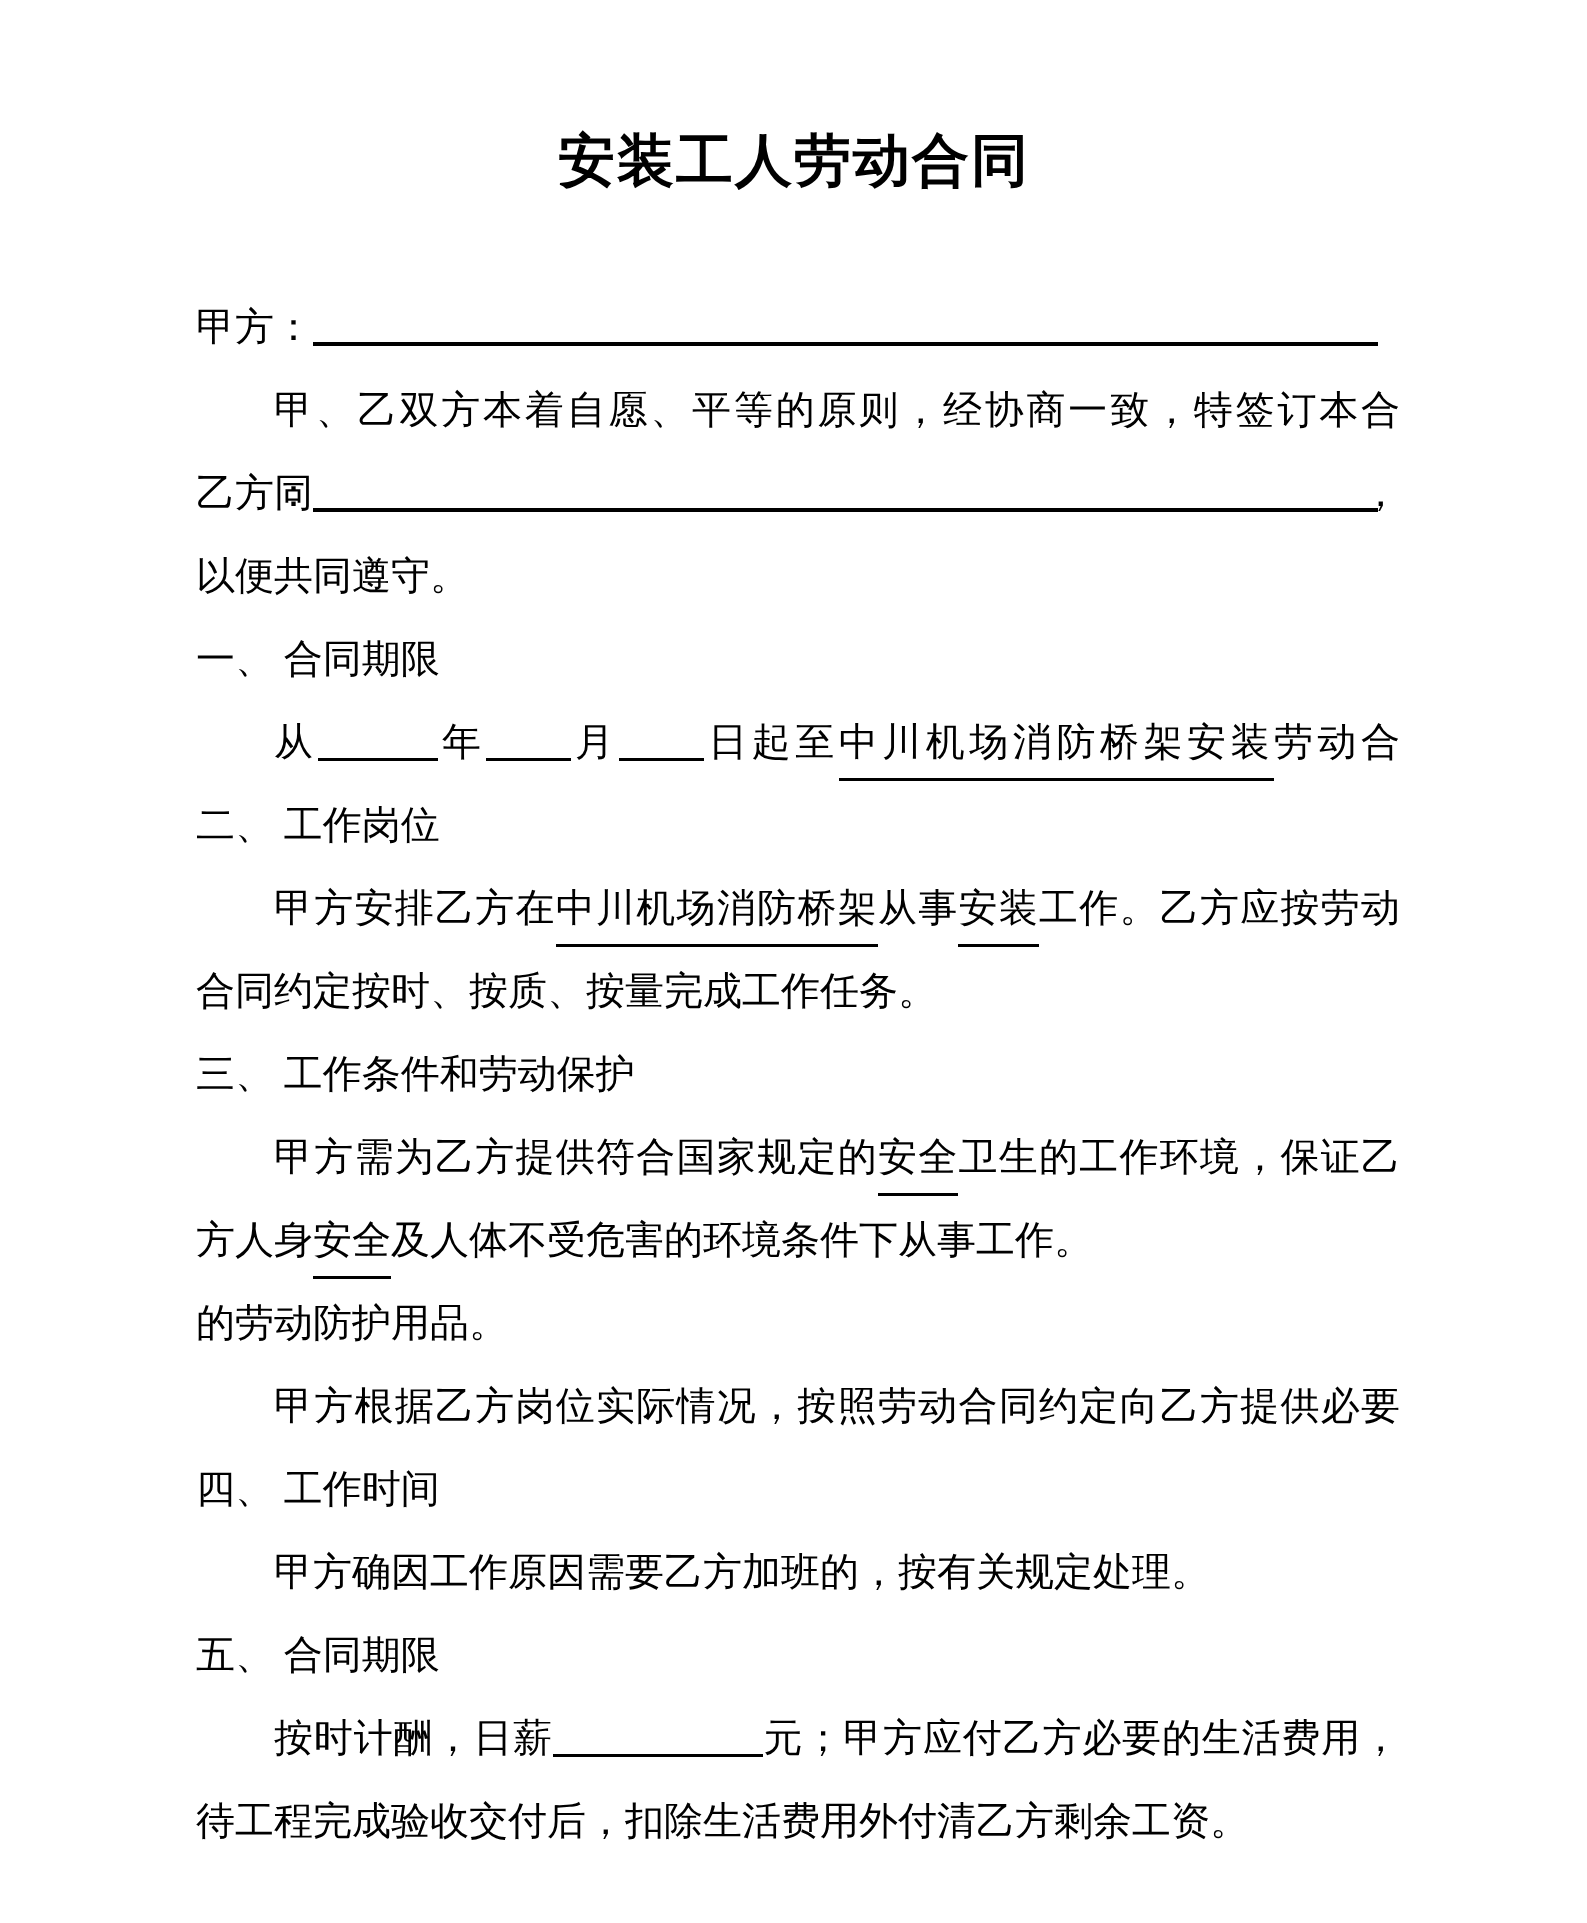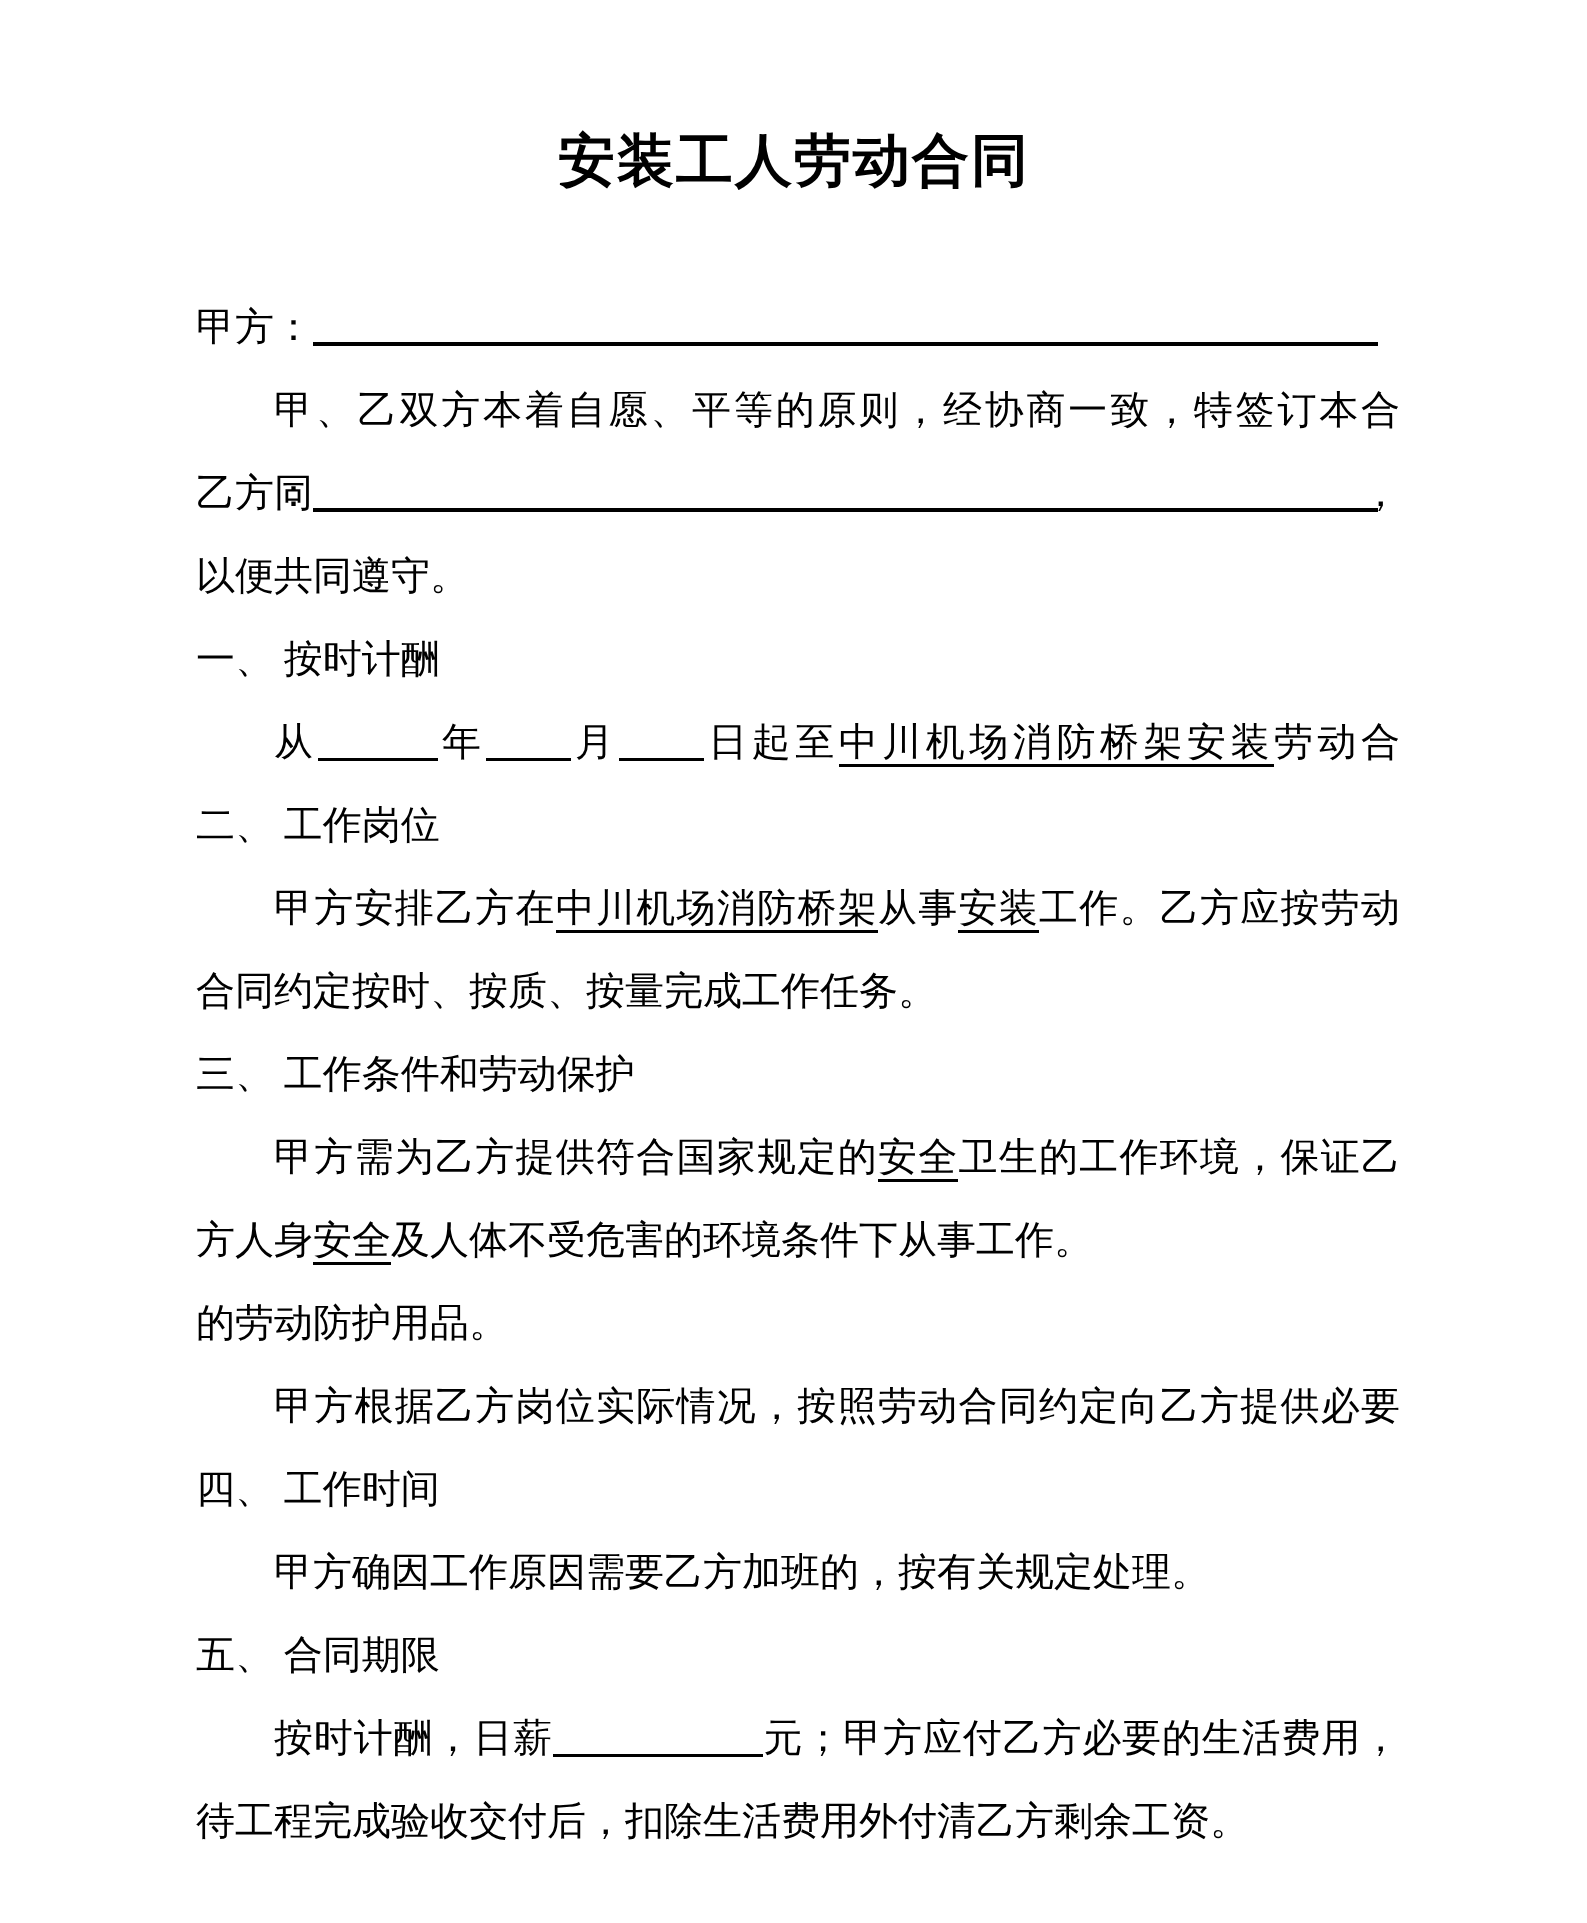--- a/index.html
+++ b/index.html
@@ -41,21 +41,21 @@
     overflow: visible;
     margin-left: 8px;
   }
   .line.indent { padding-left: 78px; }
   .line.justify {
     text-align: justify;
     text-align-last: justify;
   }
   .u {
     border-bottom: 3px solid #000;
-    padding-bottom: 1px;
+    padding-bottom: 15px;
   }
   .blank {
     display: inline-block;
     border-bottom: 3px solid #000;
     vertical-align: -6px;
     height: 0;
   }
   .blank.thick {
     border-bottom-width: 4px;
   }
@@ -63,21 +63,21 @@
 </head>
 <body>
 
 <div class="page">
   <div class="doc-title">安装工人劳动合同</div>
   <div class="doc-body">
       <div class="line"><span>甲方：</span><span class="blank thick" style="width: 1065px;"></span></div>
       <div class="line indent justify"><span>甲、乙双方本着自愿、平等的原则，经协商一致，特签订本合同，</span></div>
       <div class="line"><span>乙方：</span><span class="blank thick" style="width: 1065px;"></span></div>
       <div class="line"><span>以便共同遵守。</span></div>
-      <div class="line"><span>一、 按时计酬</span></div>
+      <div class="line"><span>一、 合同期限</span></div>
       <div class="line indent justify"><span>从</span><span class="blank" style="width: 120px;"></span><span>年</span><span class="blank" style="width: 85px;"></span><span>月</span><span class="blank" style="width: 85px;"></span><span>日起至</span><span class="u">中川机场消防桥架安装</span><span>劳动合</span></div>
       <div class="line"><span>二、 工作岗位</span></div>
       <div class="line indent justify"><span>甲方安排乙方在</span><span class="u">中川机场消防桥架</span><span>从事</span><span class="u">安装</span><span>工作。乙方应按劳动</span></div>
       <div class="line"><span>合同约定按时、按质、按量完成工作任务。</span></div>
       <div class="line"><span>三、 工作条件和劳动保护</span></div>
       <div class="line indent justify"><span>甲方需为乙方提供符合国家规定的</span><span class="u">安全</span><span>卫生的工作环境，保证乙</span></div>
       <div class="line"><span>方人身</span><span class="u">安全</span><span>及人体不受危害的环境条件下从事工作。</span></div>
       <div class="line"><span>的劳动防护用品。</span></div>
       <div class="line indent justify"><span>甲方根据乙方岗位实际情况，按照劳动合同约定向乙方提供必要</span></div>
       <div class="line"><span>四、 工作时间</span></div>

